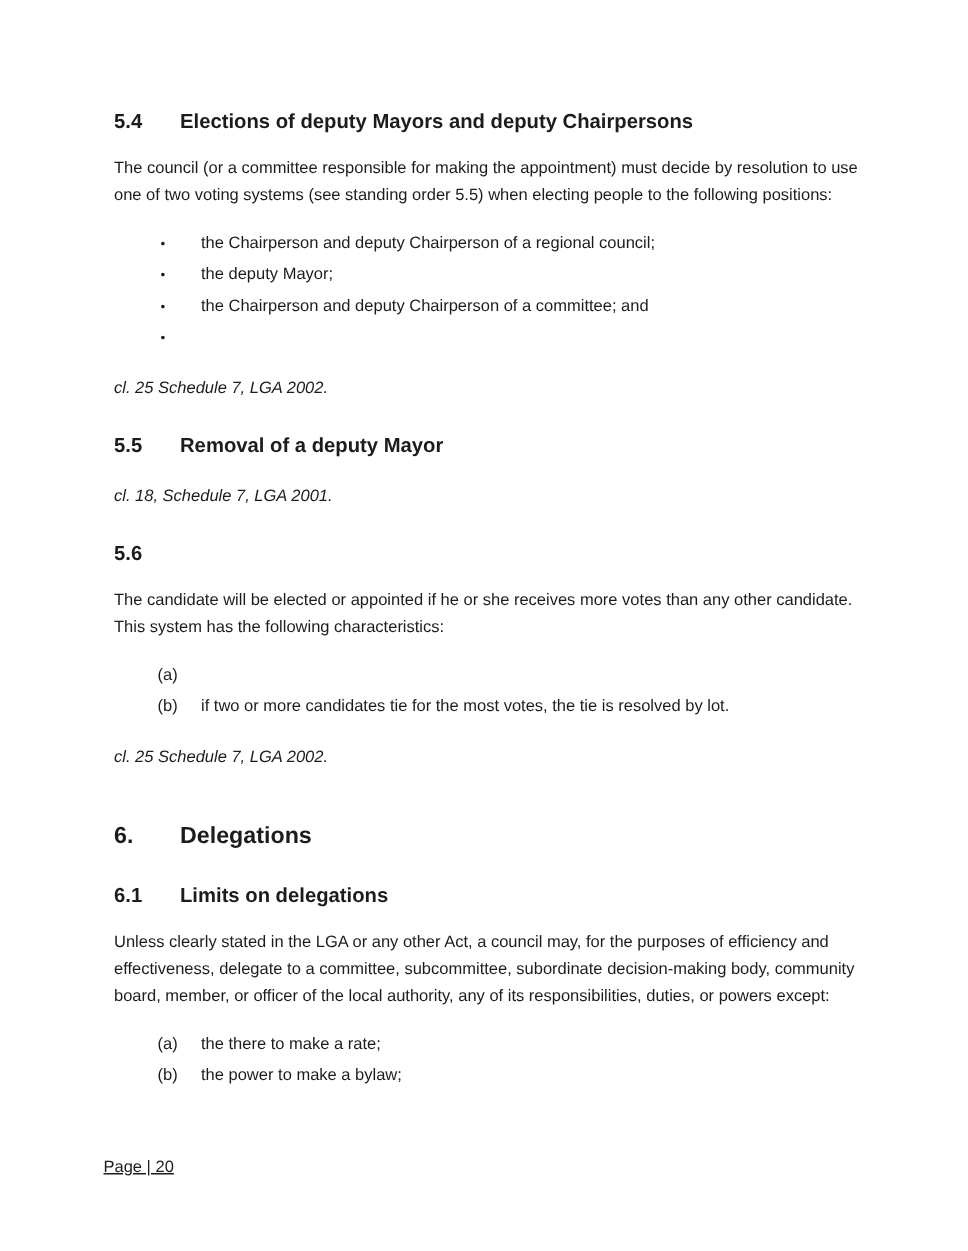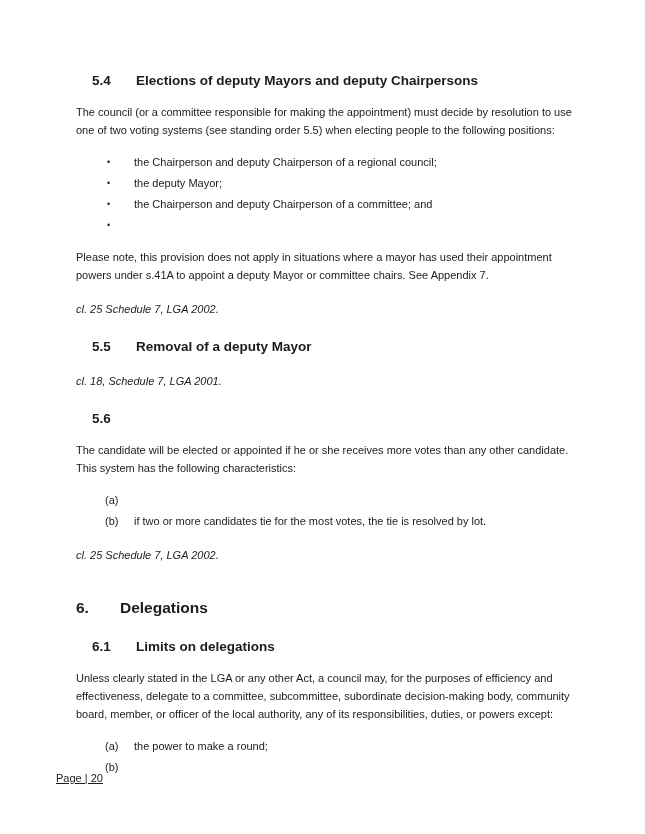--- a/index.html
+++ b/index.html
@@ -22,21 +22,21 @@
     box-sizing: border-box;
     padding: 72px 64px 0 76px;
     background: #ffffff;
   }
   .h2 {
     display: flex;
     align-items: baseline;
     font-weight: bold;
     font-size: 13.5px;
     line-height: 18px;
-    margin: 20px 0 13px 16px;
+    margin: 20px 0 13px 0;
   }
   .h2:first-child { margin-top: 0; }
   .h1 {
     display: flex;
     align-items: baseline;
     font-weight: bold;
     font-size: 15.5px;
     line-height: 20px;
     margin: 34px 0 14px 0;
   }
@@ -71,21 +71,21 @@
     margin-left: 31px;
     font-size: 9px;
     line-height: 18px;
   }
   .letter-list .marker {
     flex: 0 0 29px;
     margin-left: 29px;
   }
   .footer {
     position: absolute;
-    left: 56px;
+    left: 69px;
     top: 769px;
     font-size: 11px;
     line-height: 18px;
     color: #1c1c1c;
     text-decoration: underline;
   }
 </style>
 </head>
 <body>
 
@@ -106,21 +106,20 @@
       <span class="text">the deputy Mayor;</span>
     </li>
     <li>
       <span class="marker">•</span>
       <span class="text">the Chairperson and deputy Chairperson of a committee; and</span>
     </li>
     <li>
       <span class="marker">•</span>
     </li>
   </ul>
-  <p class="body-para">Please note, this provision does not apply in situations where a mayor has used their appointment powers under s.41A to appoint a deputy Mayor or committee chairs. See Appendix 7.</p>
   <p class="citation">cl. 25 Schedule 7, LGA 2002.</p>
 
   <div class="h2">
     <span class="hnum">5.5</span>
     <span class="htitle">Removal of a deputy Mayor</span>
   </div>
   <p class="citation">cl. 18, Schedule 7, LGA 2001.</p>
 
   <div class="h2">
     <span class="hnum">5.6</span>
@@ -143,21 +142,22 @@
   </div>
 
   <div class="h2">
     <span class="hnum">6.1</span>
     <span class="htitle">Limits on delegations</span>
   </div>
   <p class="body-para">Unless clearly stated in the LGA or any other Act, a council may, for the purposes of efficiency and effectiveness, delegate to a committee, subcommittee, subordinate decision-making body, community board, member, or officer of the local authority, any of its responsibilities, duties, or powers except:</p>
   <ul class="letter-list">
     <li>
       <span class="marker">(a)</span>
-      <span class="text">the power to make a round;</span>
+      <span class="text">the there to make a rate;</span>
     </li>
     <li>
       <span class="marker">(b)</span>
+      <span class="text">the power to make a bylaw;</span>
     </li>
   </ul>
 
   <div class="footer">Page | 20</div>
 </div>
 
 </body></html>

